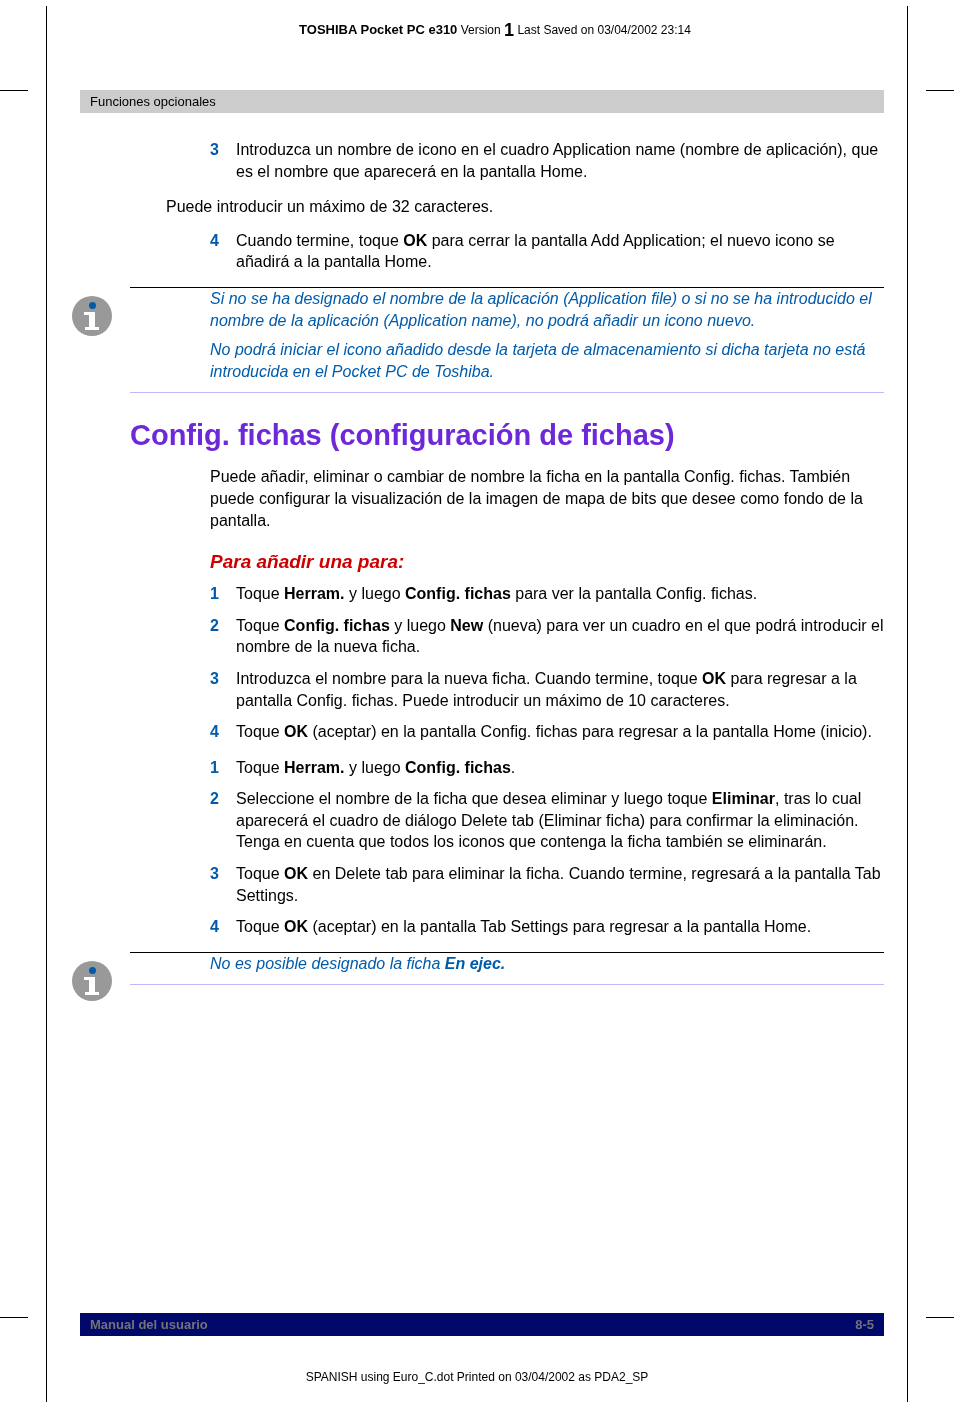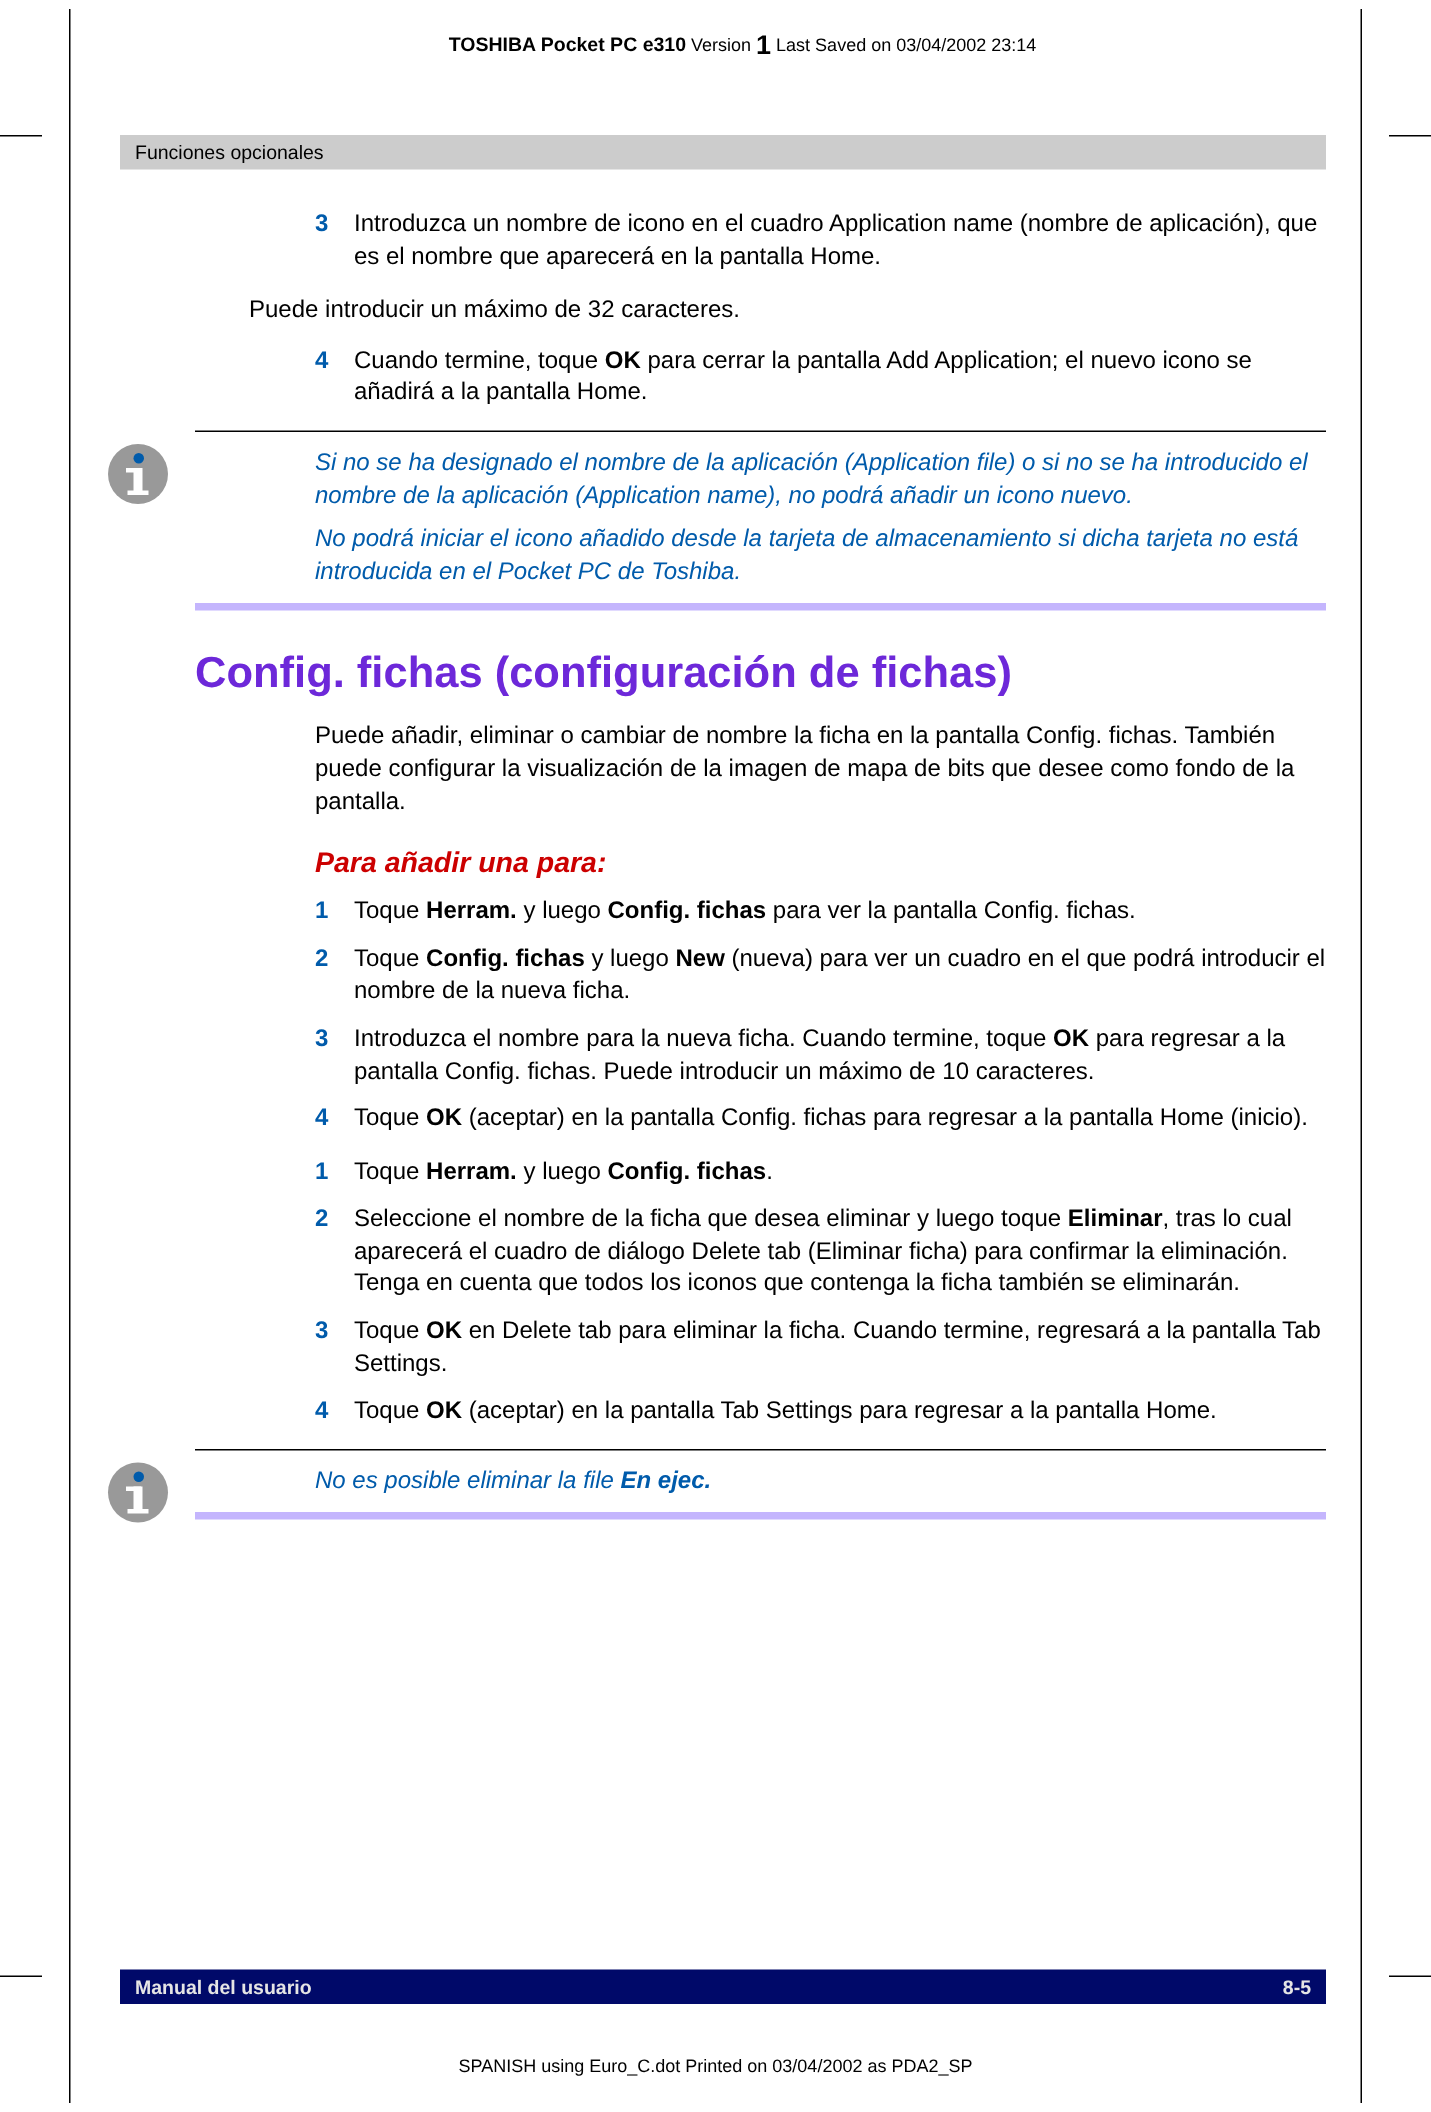--- a/index.html
+++ b/index.html
@@ -62,23 +62,23 @@
   }
   .li .txt { flex: 1; }
   .sub {
     margin-left: 56px;
     margin-bottom: 12px;
     font-size: 16px;
     line-height: 1.35;
   }
   .note-box {
     border-top: 1px solid #000;
-    border-bottom: 5px solid #c4b5fd;
+    border-bottom: 1px solid #c4b5fd;
     margin-left: 20px;
-    padding: 10px 0 10px 80px;
+    padding: 0 0 10px 80px;
     margin-bottom: 26px;
     position: relative;
   }
   .note-box p {
     font-style: italic;
     color: #005bab;
     font-size: 16px;
     line-height: 1.35;
     margin-bottom: 8px;
   }
@@ -140,21 +140,21 @@
     margin-bottom: 10px;
     margin-top: 6px;
   }
   .b { font-weight: bold; }
   .bi { font-weight: bold; font-style: italic; }
   .footer-bar {
     position: absolute;
     left: 80px; right: 70px;
     bottom: 72px;
     background: #000969;
-    color: #e5e5e5;
+    color: #737373;
     font-size: 13px;
     padding: 4px 10px;
     display: flex;
     justify-content: space-between;
   }
   .footer-bar .l { font-weight: bold; }
   .footer-bar .r { font-weight: bold; }
   .print-line {
     position: absolute;
     bottom: 24px; left: 46px; right: 46px;
@@ -242,21 +242,21 @@
       <span class="num">4</span>
       <span class="txt"><span>Toque </span><span class="b">OK</span><span> (aceptar) en la pantalla Tab Settings para regresar a la pantalla Home.</span></span>
     </div>
   </div>
 
   <div class="note-box" style="margin-bottom:0;">
     <div class="info-icon">
         <span class="stem"></span>
         <span class="foot"></span>
       </div>
-    <p><span>No es posible eliminar la file </span><span class="bi">En ejec.</span></p>
+    <p><span>No es posible designado la ficha </span><span class="bi">En ejec.</span></p>
   </div>
 
 </div>
 
 <div class="footer-bar">
   <span class="l">Manual del usuario</span>
   <span class="r">8-5</span>
 </div>
 
 <div class="print-line">SPANISH using Euro_C.dot  Printed on 03/04/2002 as PDA2_SP</div>

